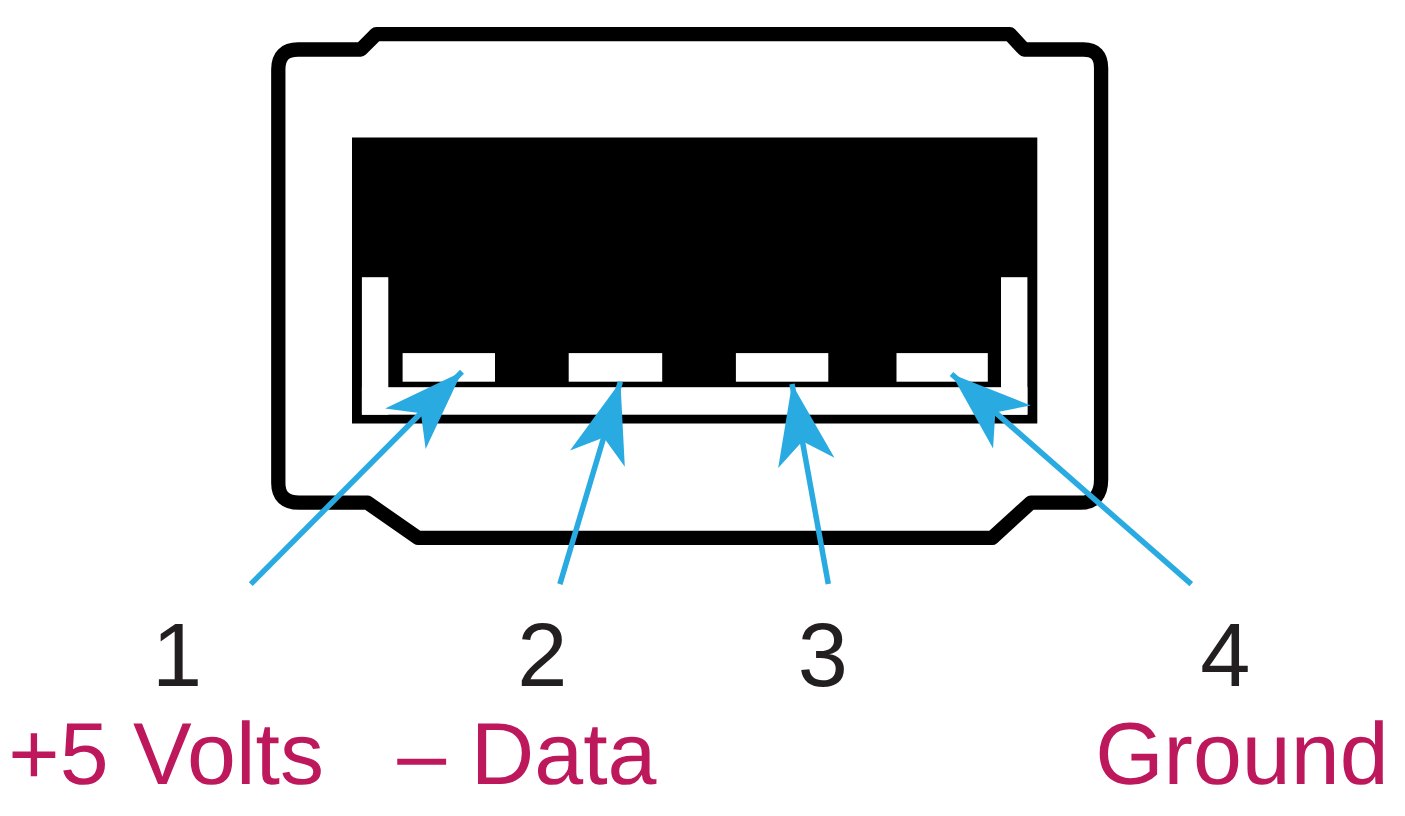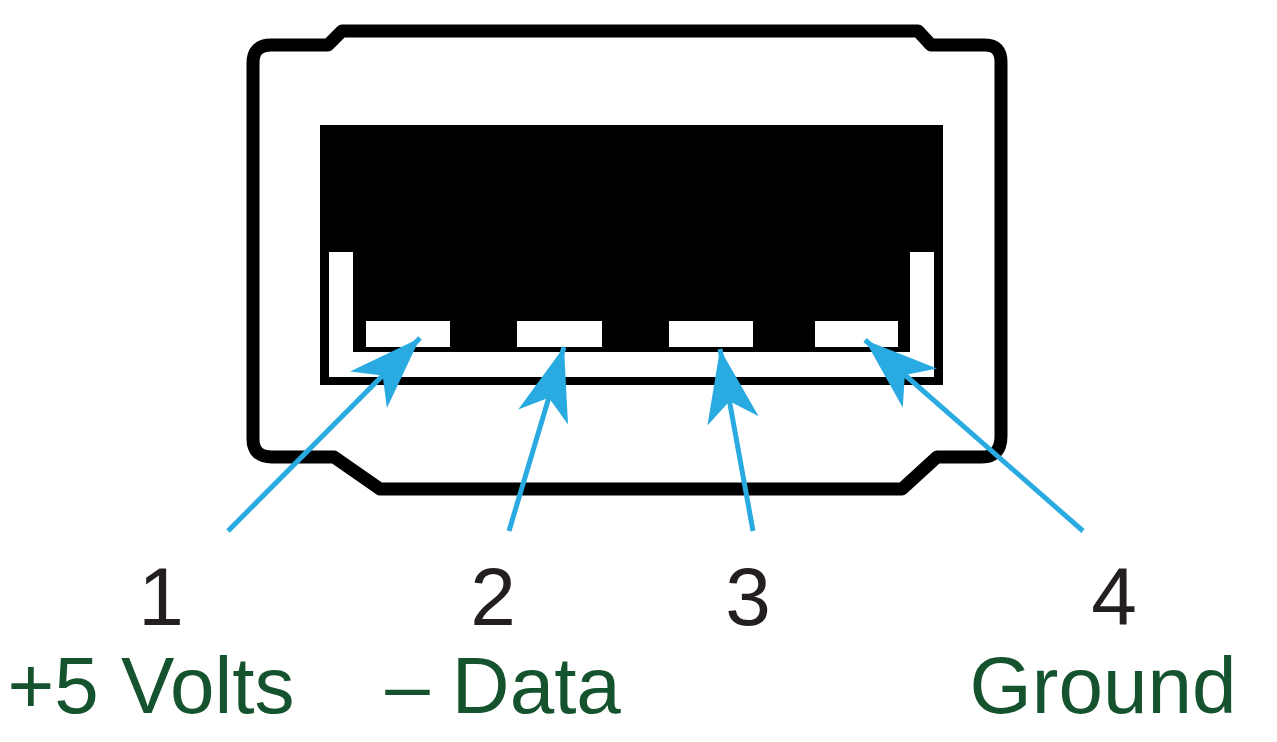--- a/index.html
+++ b/index.html
@@ -18,21 +18,21 @@
     line-height:1;
     color:#231F20;
     white-space:nowrap;
     top:556px;
   }
   .pin-label{
     position:absolute;
     transform:translateX(-50%);
     font-size:80px;
     line-height:1;
-    color:#14532d;
+    color:#be185d;
     white-space:nowrap;
     top:646px;
   }
 </style>
 </head>
 <body>
 
 <div class="stage">
 
   <svg class="diagram-svg" width="1277" height="742" viewBox="0 0 1277 742">
@@ -62,16 +62,16 @@
     <line x1="753" y1="531" x2="720" y2="349" stroke="#29ABE2" stroke-width="5" marker-end="url(#ah)"></line>
     <line x1="1083" y1="531" x2="865" y2="340" stroke="#29ABE2" stroke-width="5" marker-end="url(#ah)"></line>
   </svg>
 
   <div class="pin-number" style="left:161px">1</div>
   <div class="pin-number" style="left:493px">2</div>
   <div class="pin-number" style="left:748px">3</div>
   <div class="pin-number" style="left:1114px">4</div>
 
   <div class="pin-label" style="left:151px">+5 Volts</div>
-  <div class="pin-label" style="left:503px">– Data</div>
-  <div class="pin-label" style="left:1103px">Ground</div>
+  <div class="pin-label" style="left:479px">– Data</div>
+  <div class="pin-label" style="left:1129px">Ground</div>
 
 </div>
 
 </body></html>

